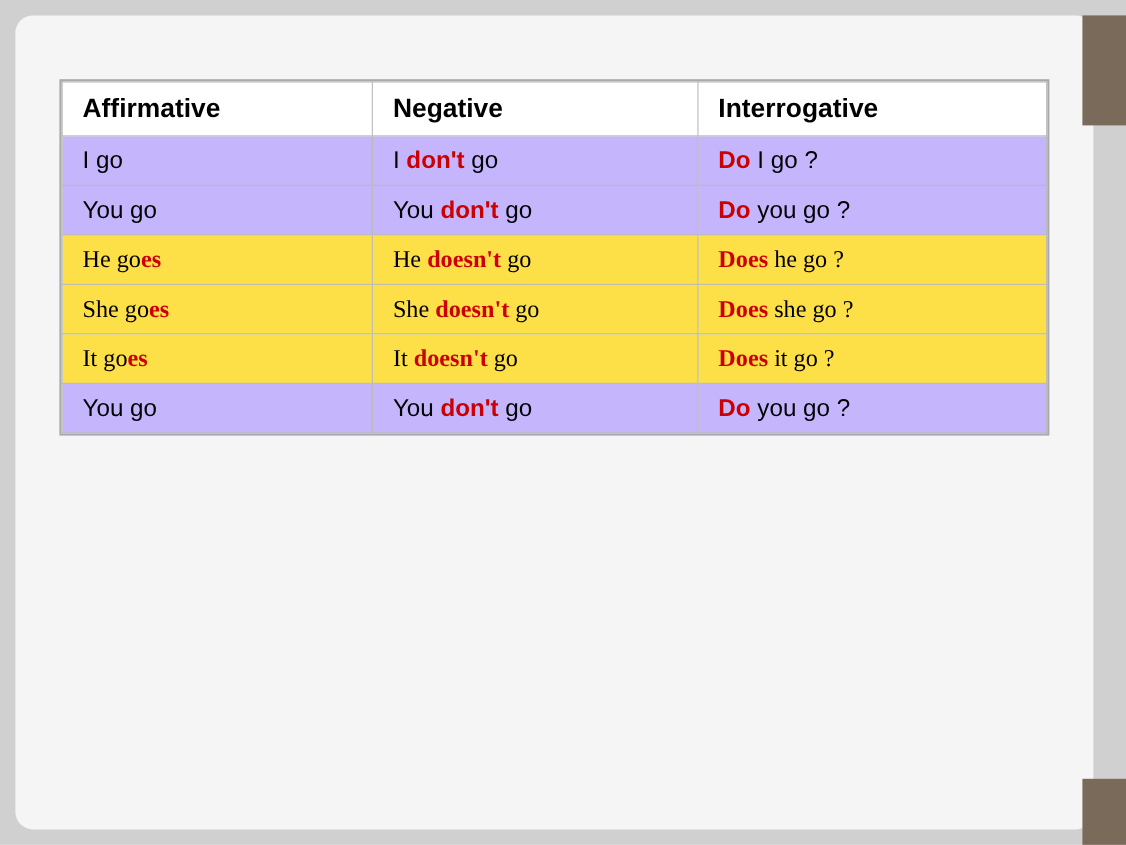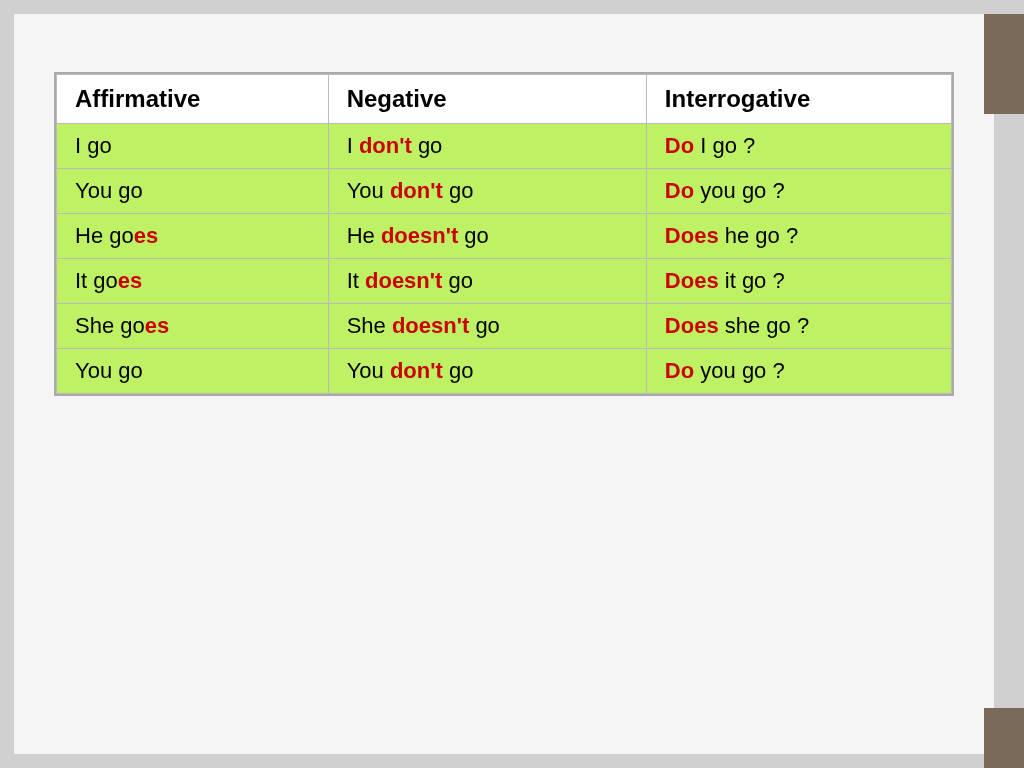--- a/index.html
+++ b/index.html
@@ -12,20 +12,21 @@
       position: relative;
     }
     .slide {
       background-color: #f5f5f5;
       width: 980px;
       height: 740px;
       position: absolute;
       top: 14px;
       left: 14px;
       padding: 30px 40px;
+      border-radius: 16px;
     }
     .corner-decoration {
       position: absolute;
       background-color: #7a6a5a;
       width: 40px;
       height: 100px;
     }
     .corner-top-right {
       top: 14px;
       right: 0;
@@ -55,24 +56,25 @@
       font-weight: bold;
       font-size: 24px;
       padding: 10px 18px;
       border: 1px solid #bbb;
       background-color: #fff;
       text-align: left;
     }
     td {
       padding: 9px 18px;
       border: 1px solid #bbb;
-      background-color: #bef264;
+      background-color: #c4b5fd;
     }
     tr.highlight td {
-      background-color: #bef264;
+      background-color: #fde047;
+      font-family: Liberation Serif, serif;
     }
     .red {
       color: #cc0000;
       font-weight: bold;
     }
   </style>
 </head>
 <body>
 
 <div class="slide">
@@ -96,28 +98,28 @@
             <td>You go</td>
             <td>You <span class="red">don't</span> go</td>
             <td><span class="red">Do</span> you go ?</td>
           </tr>
           <tr class="highlight">
             <td>He go<span class="red">es</span></td>
             <td>He <span class="red">doesn't</span> go</td>
             <td><span class="red">Does</span> he go ?</td>
           </tr>
           <tr class="highlight">
+            <td>She go<span class="red">es</span></td>
+            <td>She <span class="red">doesn't</span> go</td>
+            <td><span class="red">Does</span> she go ?</td>
+          </tr>
+          <tr class="highlight">
             <td>It go<span class="red">es</span></td>
             <td>It <span class="red">doesn't</span> go</td>
             <td><span class="red">Does</span> it go ?</td>
-          </tr>
-          <tr class="highlight">
-            <td>She go<span class="red">es</span></td>
-            <td>She <span class="red">doesn't</span> go</td>
-            <td><span class="red">Does</span> she go ?</td>
           </tr>
           <tr>
             <td>You go</td>
             <td>You <span class="red">don't</span> go</td>
             <td><span class="red">Do</span> you go ?</td>
           </tr>
         </tbody>
     </table>
   </div>
 </div>

